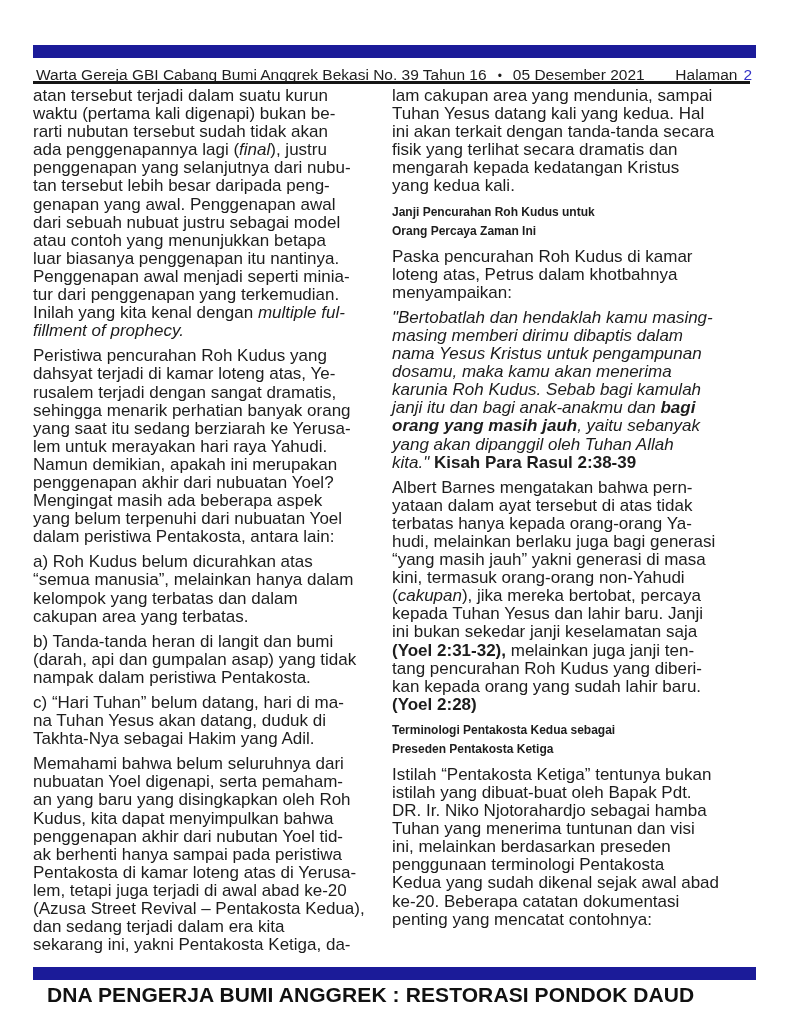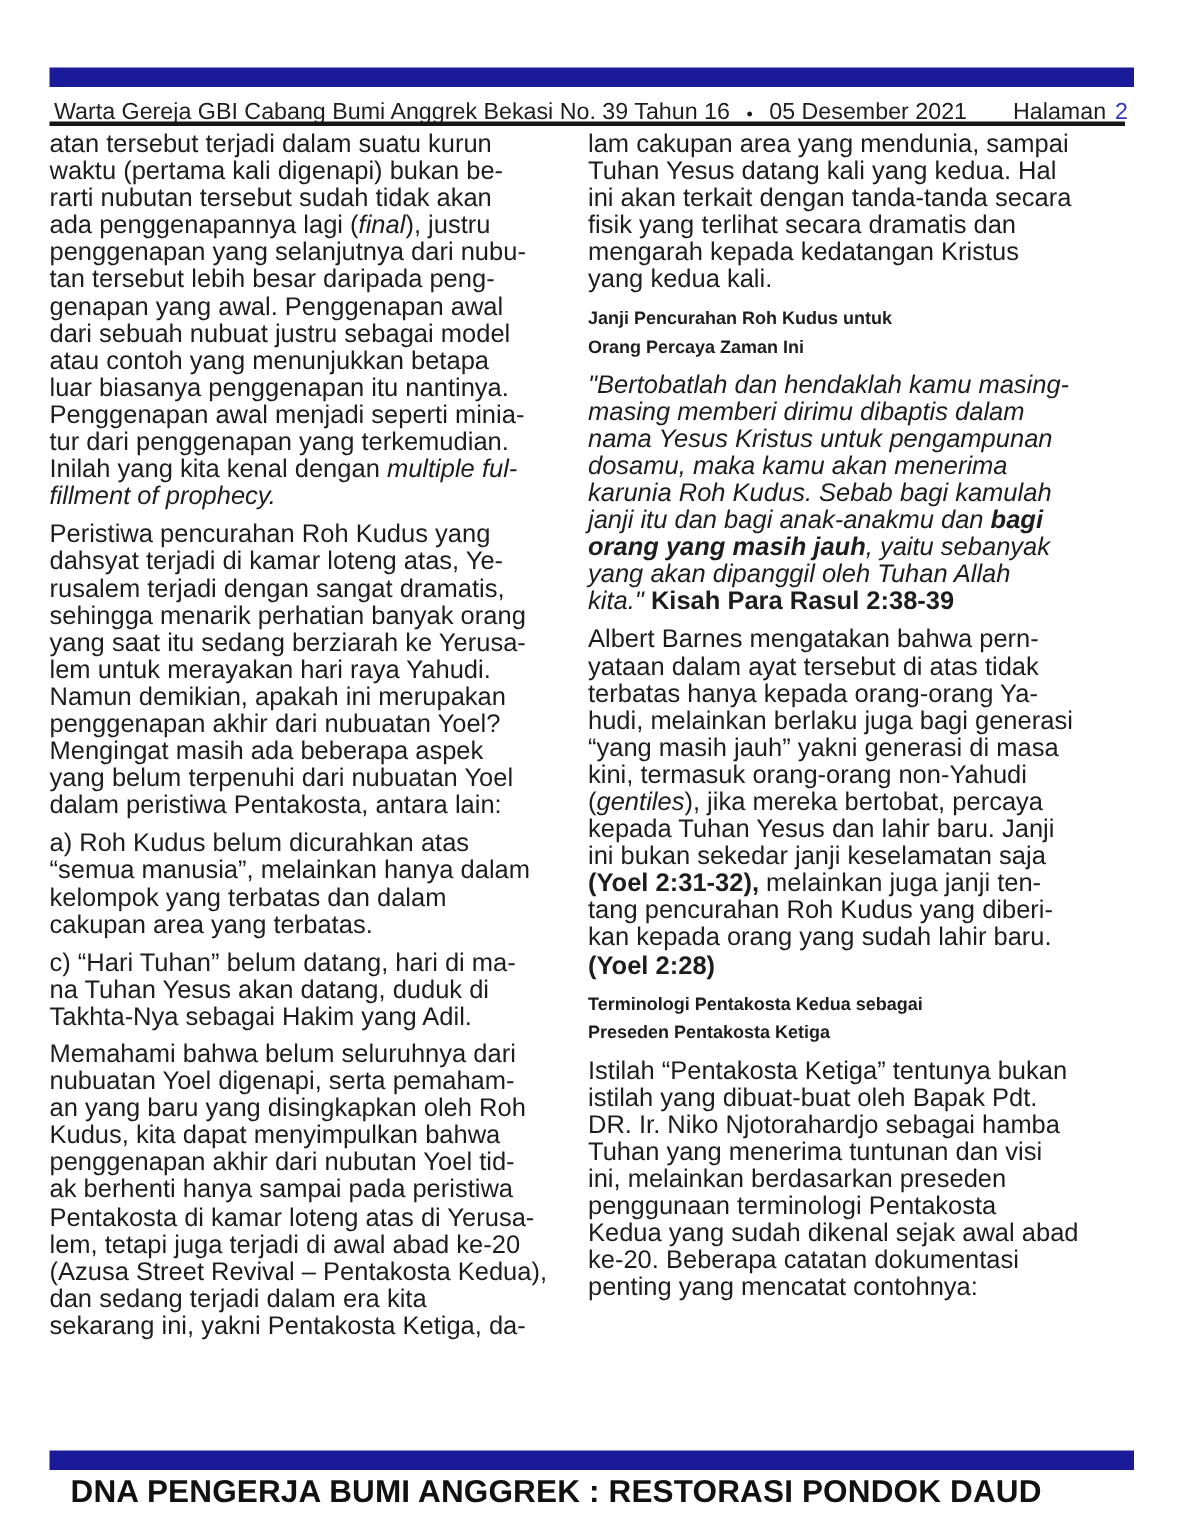--- a/index.html
+++ b/index.html
@@ -81,20 +81,23 @@
 lem untuk merayakan hari raya Yahudi.
 Namun demikian, apakah ini merupakan
 penggenapan akhir dari nubuatan Yoel?
 Mengingat masih ada beberapa aspek
 yang belum terpenuhi dari nubuatan Yoel
 dalam peristiwa Pentakosta, antara lain:</span></div>
       <div class="block list-item"><span>a) Roh Kudus belum dicurahkan atas
 “semua manusia”, melainkan hanya dalam
 kelompok yang terbatas dan dalam
 cakupan area yang terbatas.</span></div>
+      <div class="block list-item"><span>b) Tanda-tanda heran di langit dan bumi
+(darah, api dan gumpalan asap) yang tidak
+nampak dalam peristiwa Pentakosta.</span></div>
       <div class="block list-item"><span>c) “Hari Tuhan” belum datang, hari di ma-
 na Tuhan Yesus akan datang, duduk di
 Takhta-Nya sebagai Hakim yang Adil.</span></div>
       <div class="block paragraph"><span>Memahami bahwa belum seluruhnya dari
 nubuatan Yoel digenapi, serta pemaham-
 an yang baru yang disingkapkan oleh Roh
 Kudus, kita dapat menyimpulkan bahwa
 penggenapan akhir dari nubutan Yoel tid-
 ak berhenti hanya sampai pada peristiwa
 Pentakosta di kamar loteng atas di Yerusa-
@@ -105,36 +108,39 @@
     </div>
   <div id="col-right">
       <div class="block paragraph"><span>lam cakupan area yang mendunia, sampai
 Tuhan Yesus datang kali yang kedua. Hal
 ini akan terkait dengan tanda-tanda secara
 fisik yang terlihat secara dramatis dan
 mengarah kepada kedatangan Kristus
 yang kedua kali.</span></div>
       <div class="block heading"><span>Janji Pencurahan Roh Kudus untuk
 Orang Percaya Zaman Ini</span></div>
+      <div class="block paragraph"><span>Paska pencurahan Roh Kudus di kamar
+loteng atas, Petrus dalam khotbahnya
+menyampaikan:</span></div>
       <div class="block quote"><span class="i">"Bertobatlah dan hendaklah kamu masing-
 masing memberi dirimu dibaptis dalam
 nama Yesus Kristus untuk pengampunan
 dosamu, maka kamu akan menerima
 karunia Roh Kudus.  Sebab bagi kamulah
 janji itu dan bagi anak-anakmu dan </span><span class="b i">bagi
 orang yang masih jauh</span><span class="i">, yaitu sebanyak
 yang akan dipanggil oleh Tuhan Allah
 kita." </span><span class="b">Kisah Para Rasul 2:38-39</span></div>
       <div class="block paragraph"><span>Albert Barnes mengatakan bahwa pern-
 yataan dalam ayat tersebut di atas tidak
 terbatas hanya kepada orang-orang Ya-
 hudi, melainkan berlaku juga bagi generasi
 “yang masih jauh” yakni generasi di masa
 kini, termasuk orang-orang non-Yahudi
-(</span><span class="i">gentiles</span><span>), jika mereka bertobat, percaya
+(</span><span class="i">cakupan</span><span>), jika mereka bertobat, percaya
 kepada Tuhan Yesus dan lahir baru. Janji
 ini bukan sekedar janji keselamatan saja
 </span><span class="b">(Yoel 2:31-32),</span><span> melainkan juga janji ten-
 tang pencurahan Roh Kudus yang diberi-
 kan kepada orang yang sudah lahir baru.
 </span><span class="b">(Yoel 2:28)</span></div>
       <div class="block heading"><span>Terminologi Pentakosta Kedua sebagai
 Preseden Pentakosta Ketiga</span></div>
       <div class="block paragraph"><span>Istilah “Pentakosta Ketiga” tentunya bukan
 istilah yang dibuat-buat oleh Bapak Pdt.

